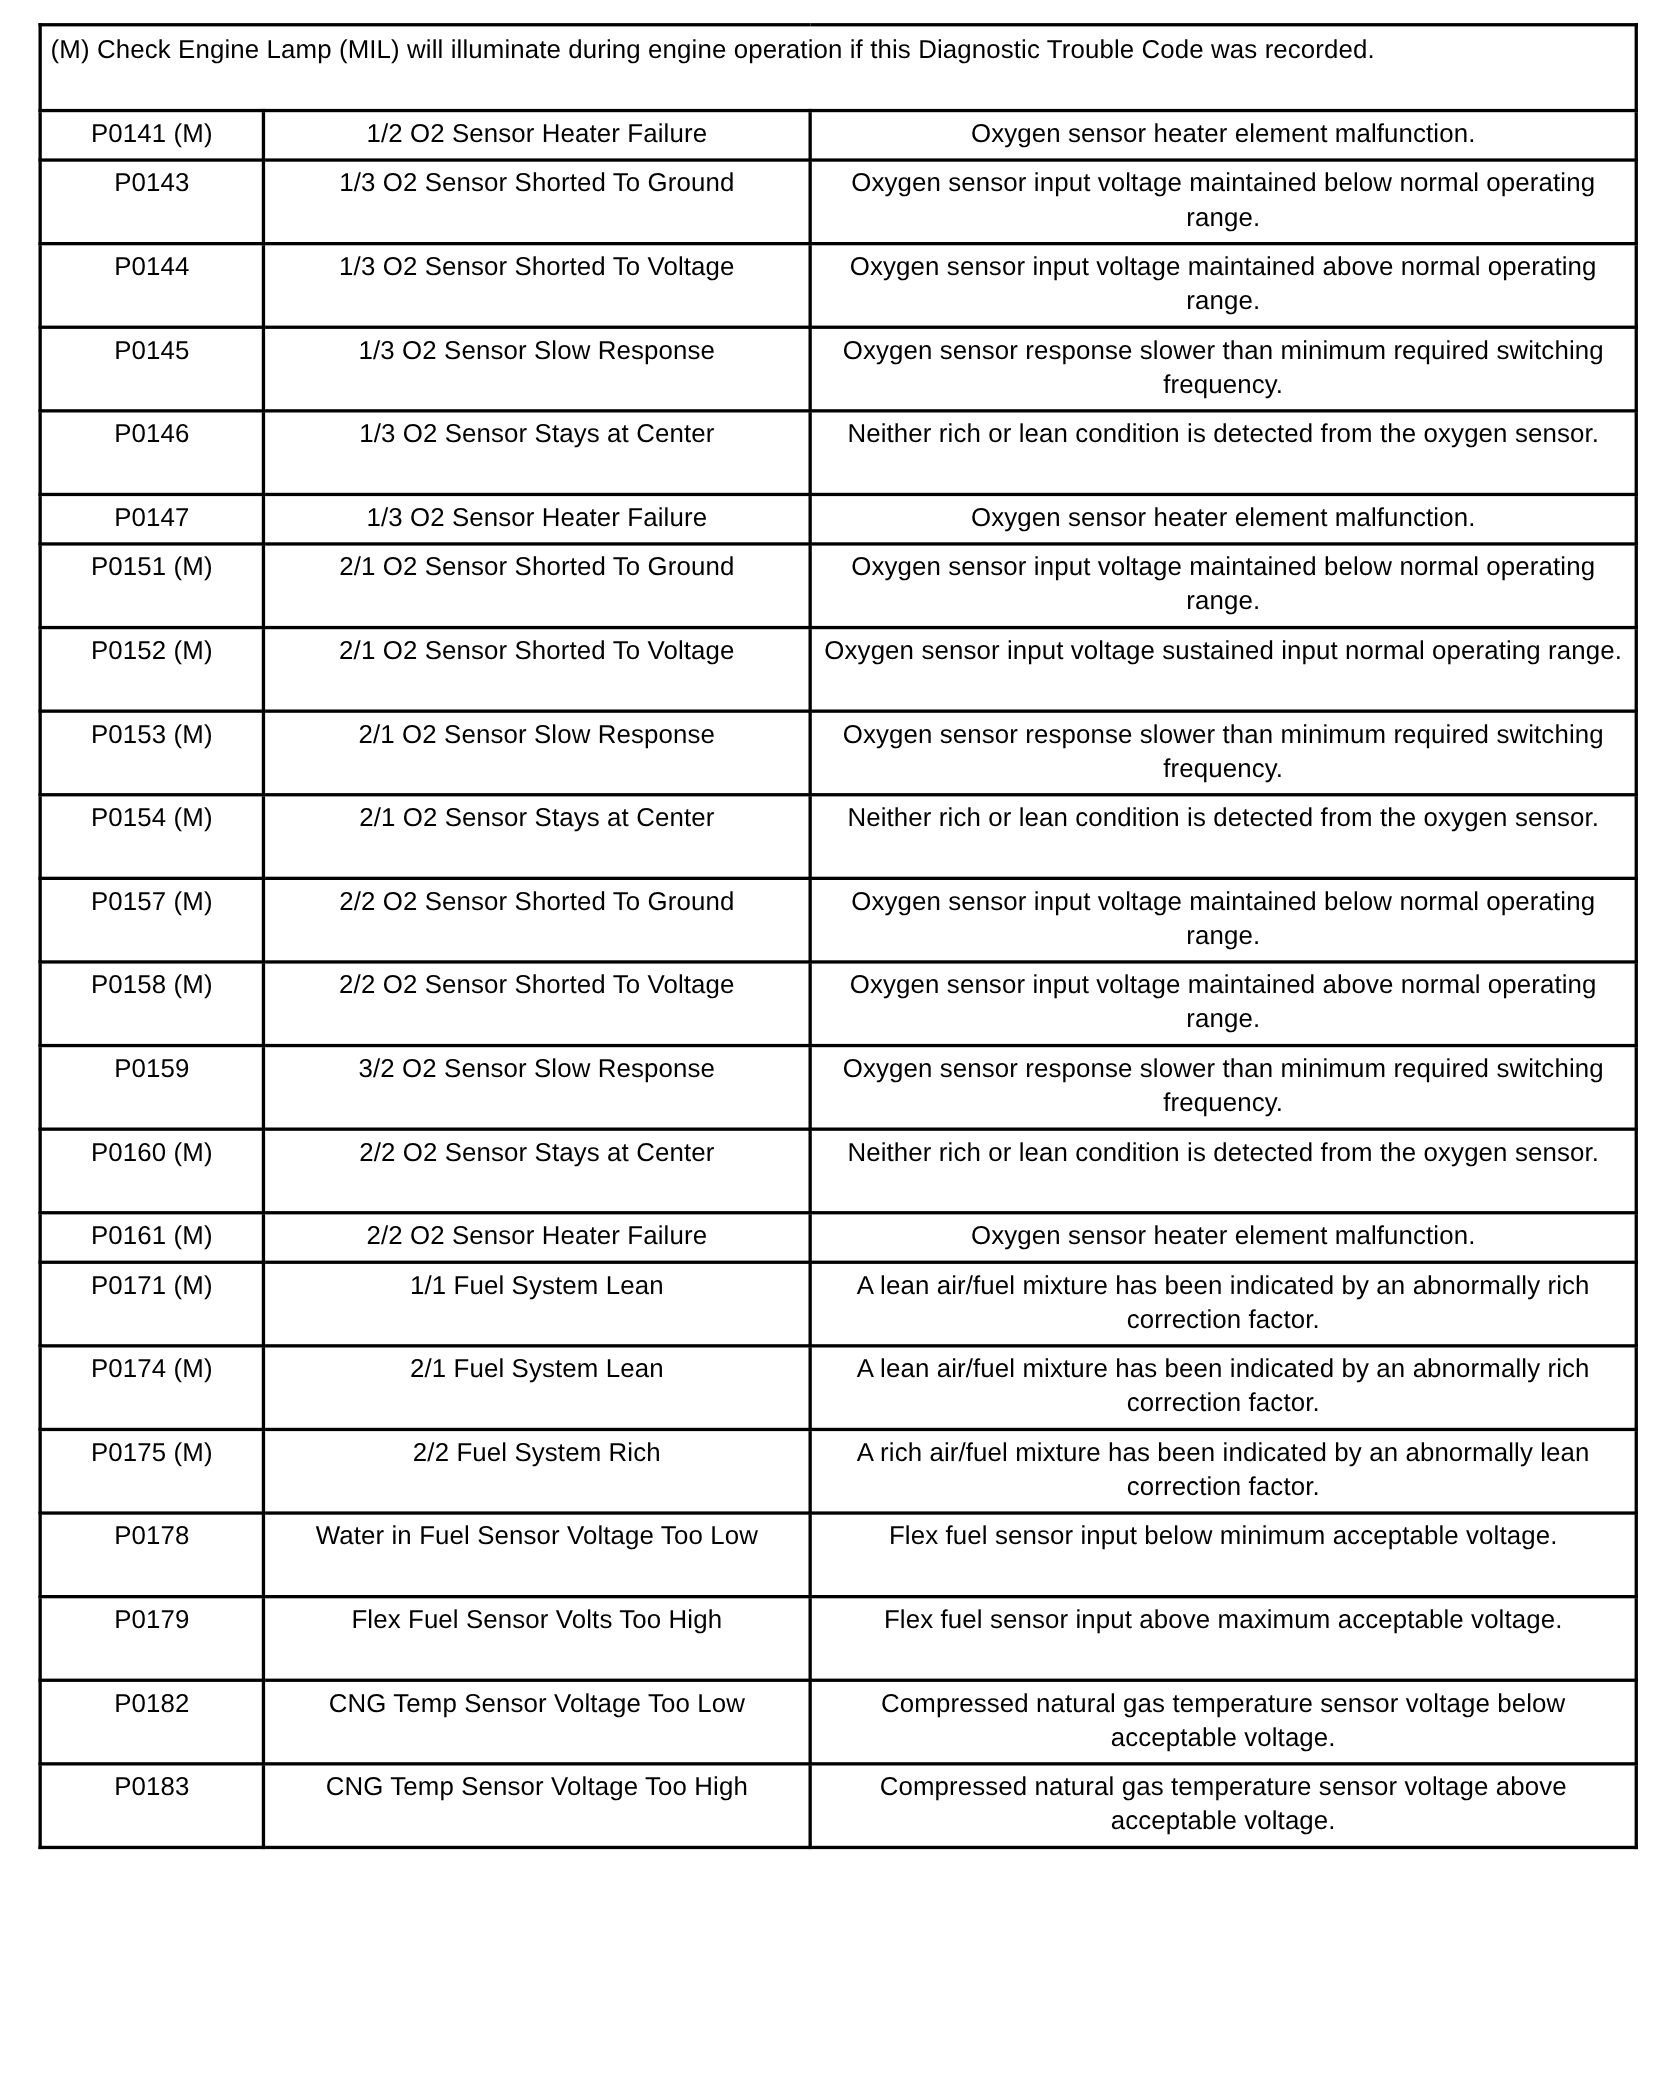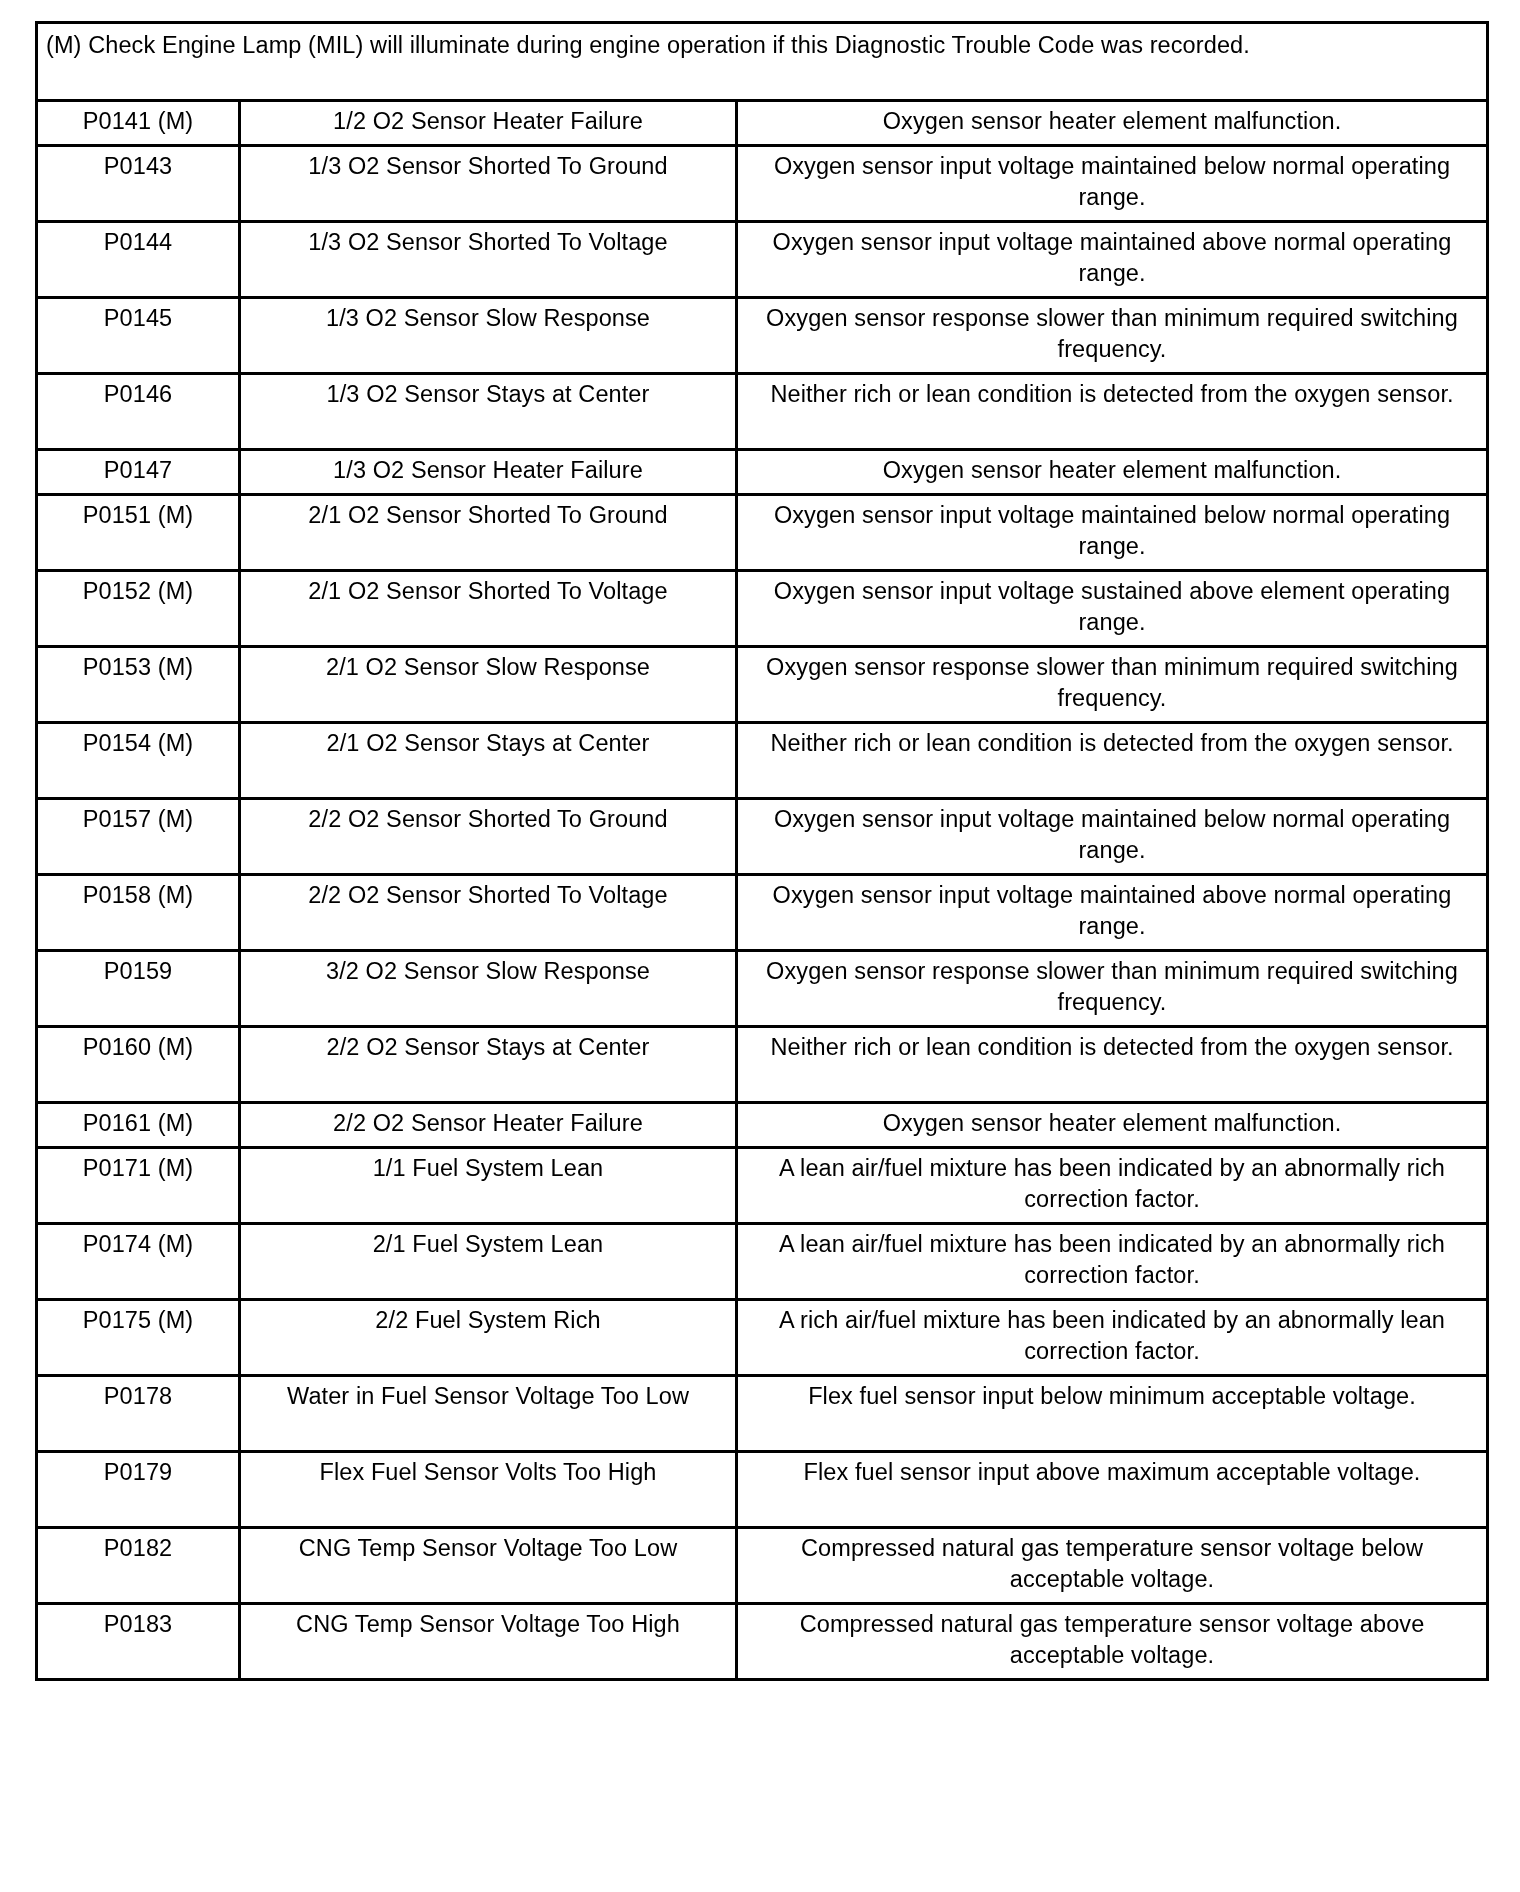--- a/index.html
+++ b/index.html
@@ -59,21 +59,21 @@
         <td>Oxygen sensor heater element malfunction.</td>
       </tr>
       <tr class="double">
         <td>P0151 (M)</td>
         <td>2/1 O2 Sensor Shorted To Ground</td>
         <td>Oxygen sensor input voltage maintained below normal operating range.</td>
       </tr>
       <tr class="double">
         <td>P0152 (M)</td>
         <td>2/1 O2 Sensor Shorted To Voltage</td>
-        <td>Oxygen sensor input voltage sustained above element operating range.</td>
+        <td>Oxygen sensor input voltage sustained input normal operating range.</td>
       </tr>
       <tr class="double">
         <td>P0153 (M)</td>
         <td>2/1 O2 Sensor Slow Response</td>
         <td>Oxygen sensor response slower than minimum required switching frequency.</td>
       </tr>
       <tr class="double">
         <td>P0154 (M)</td>
         <td>2/1 O2 Sensor Stays at Center</td>
         <td>Neither rich or lean condition is detected from the oxygen sensor.</td>

